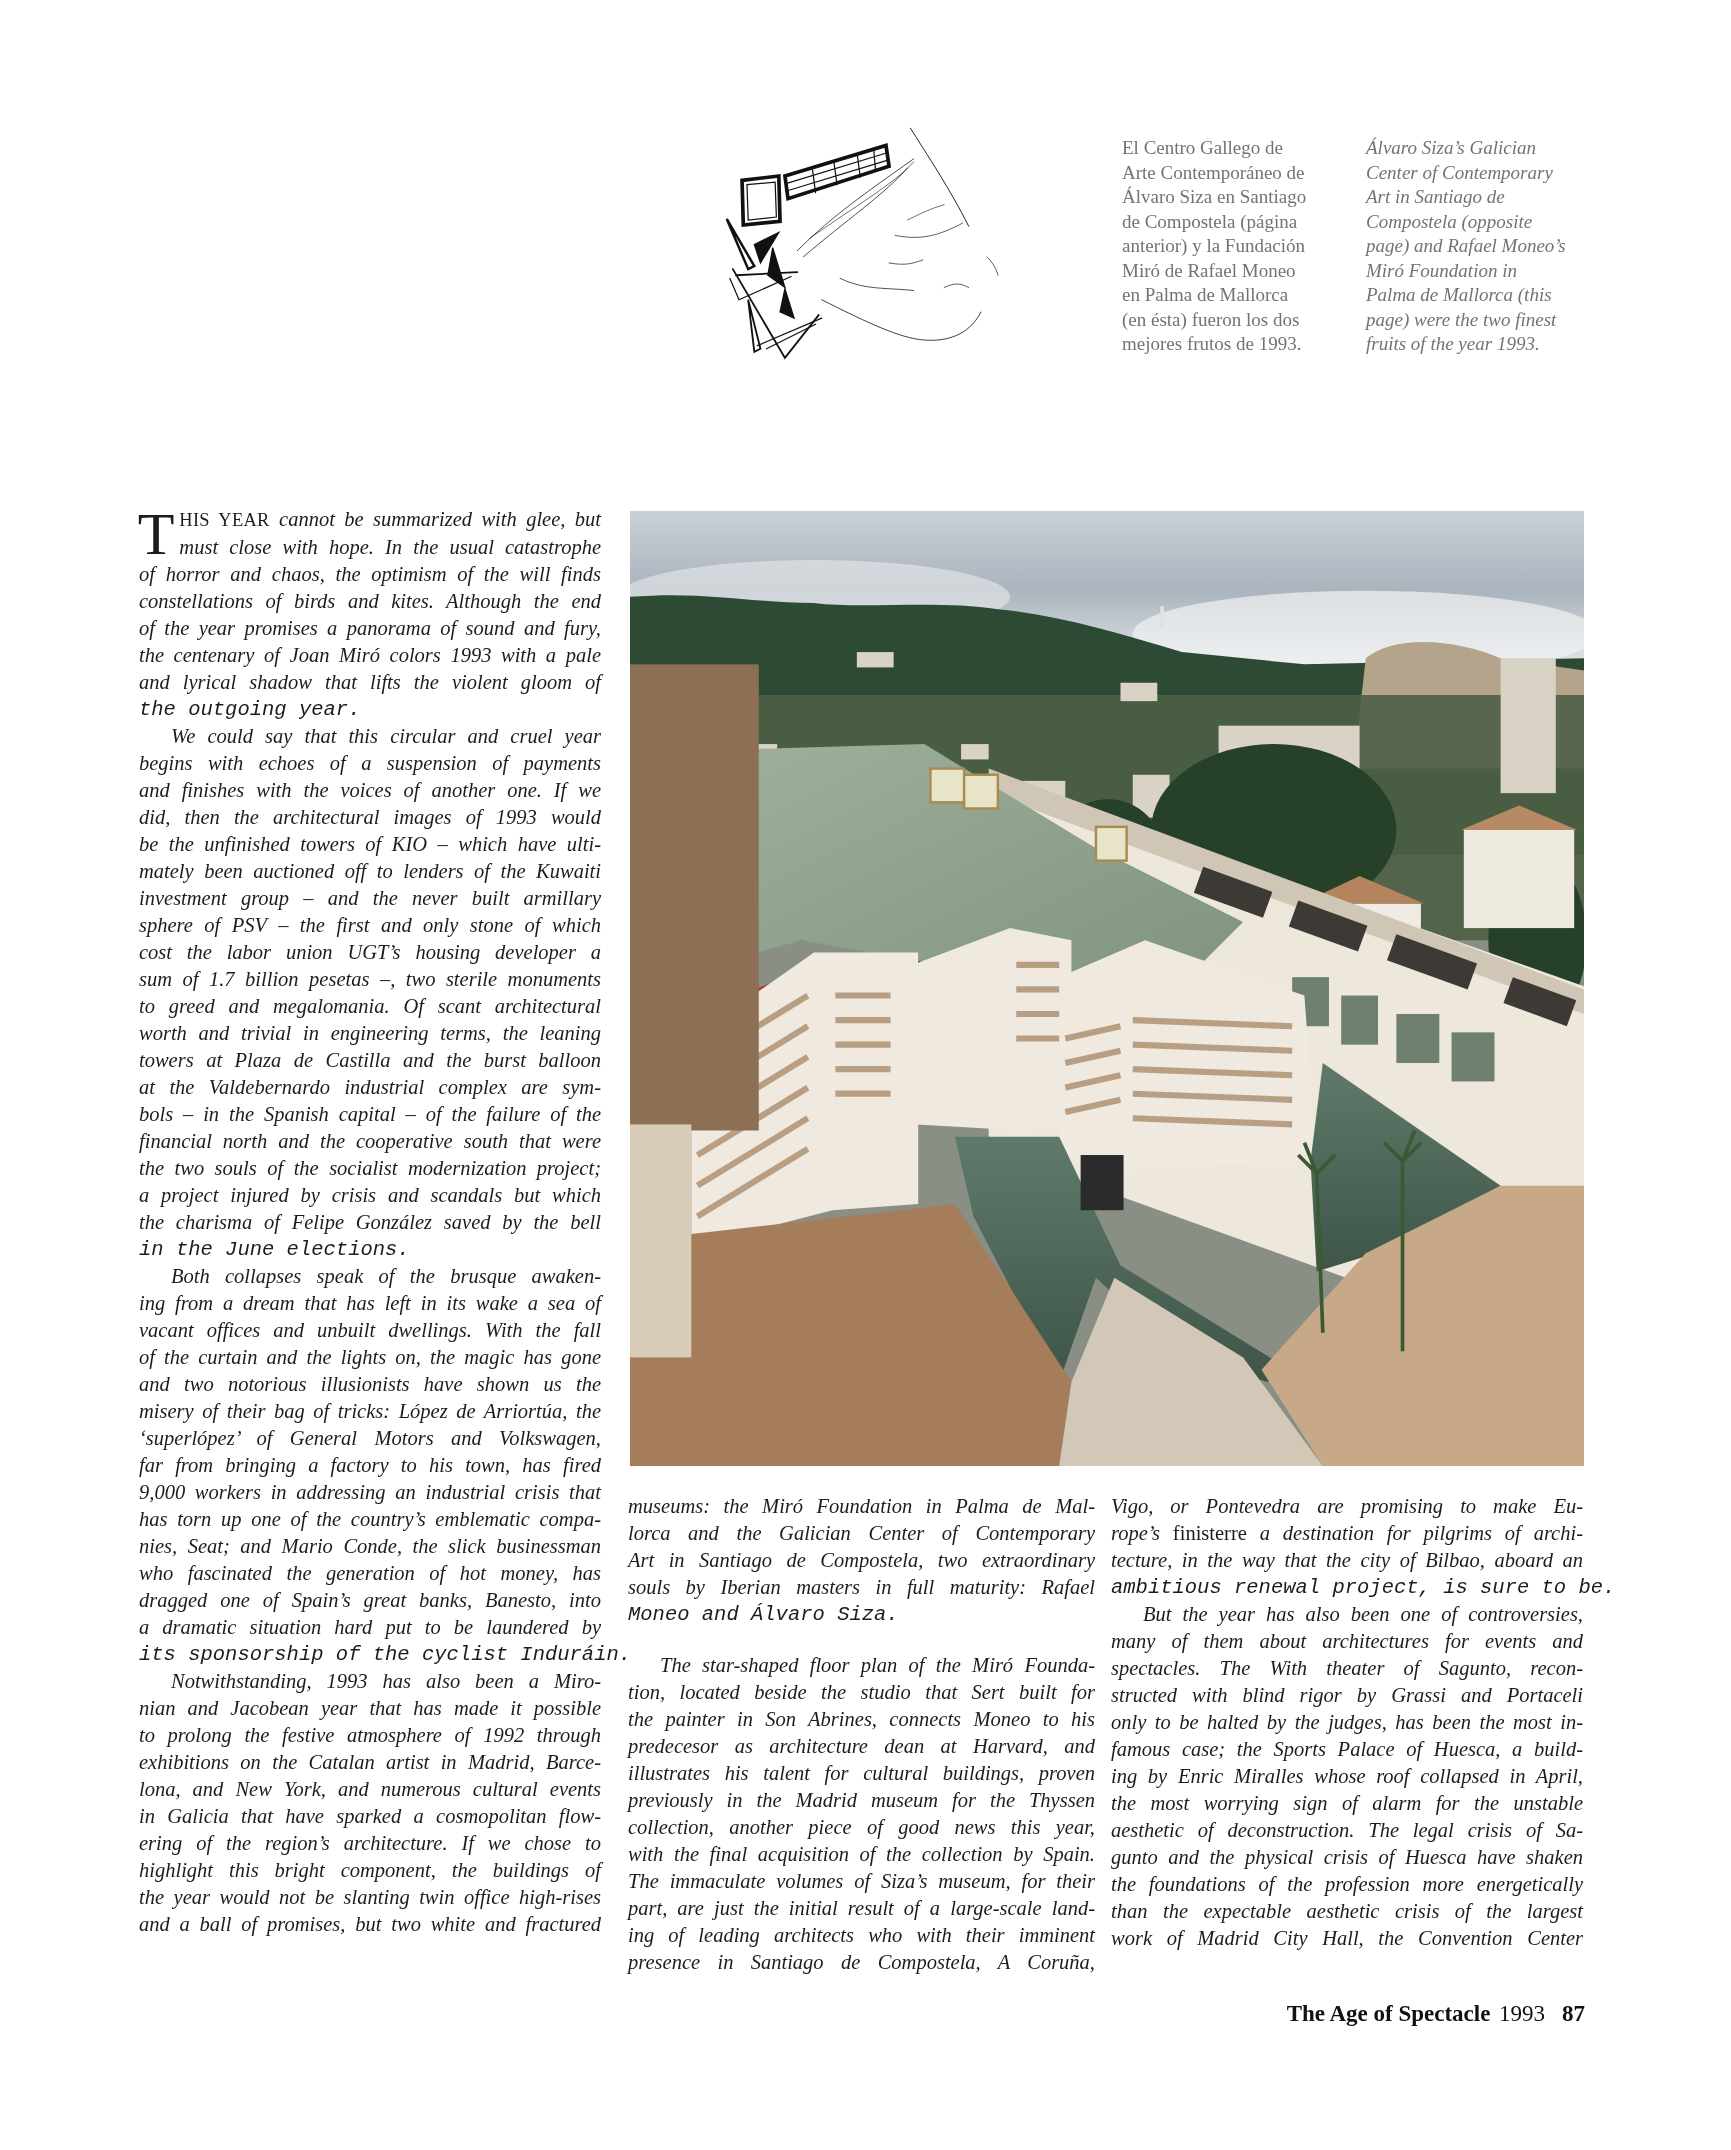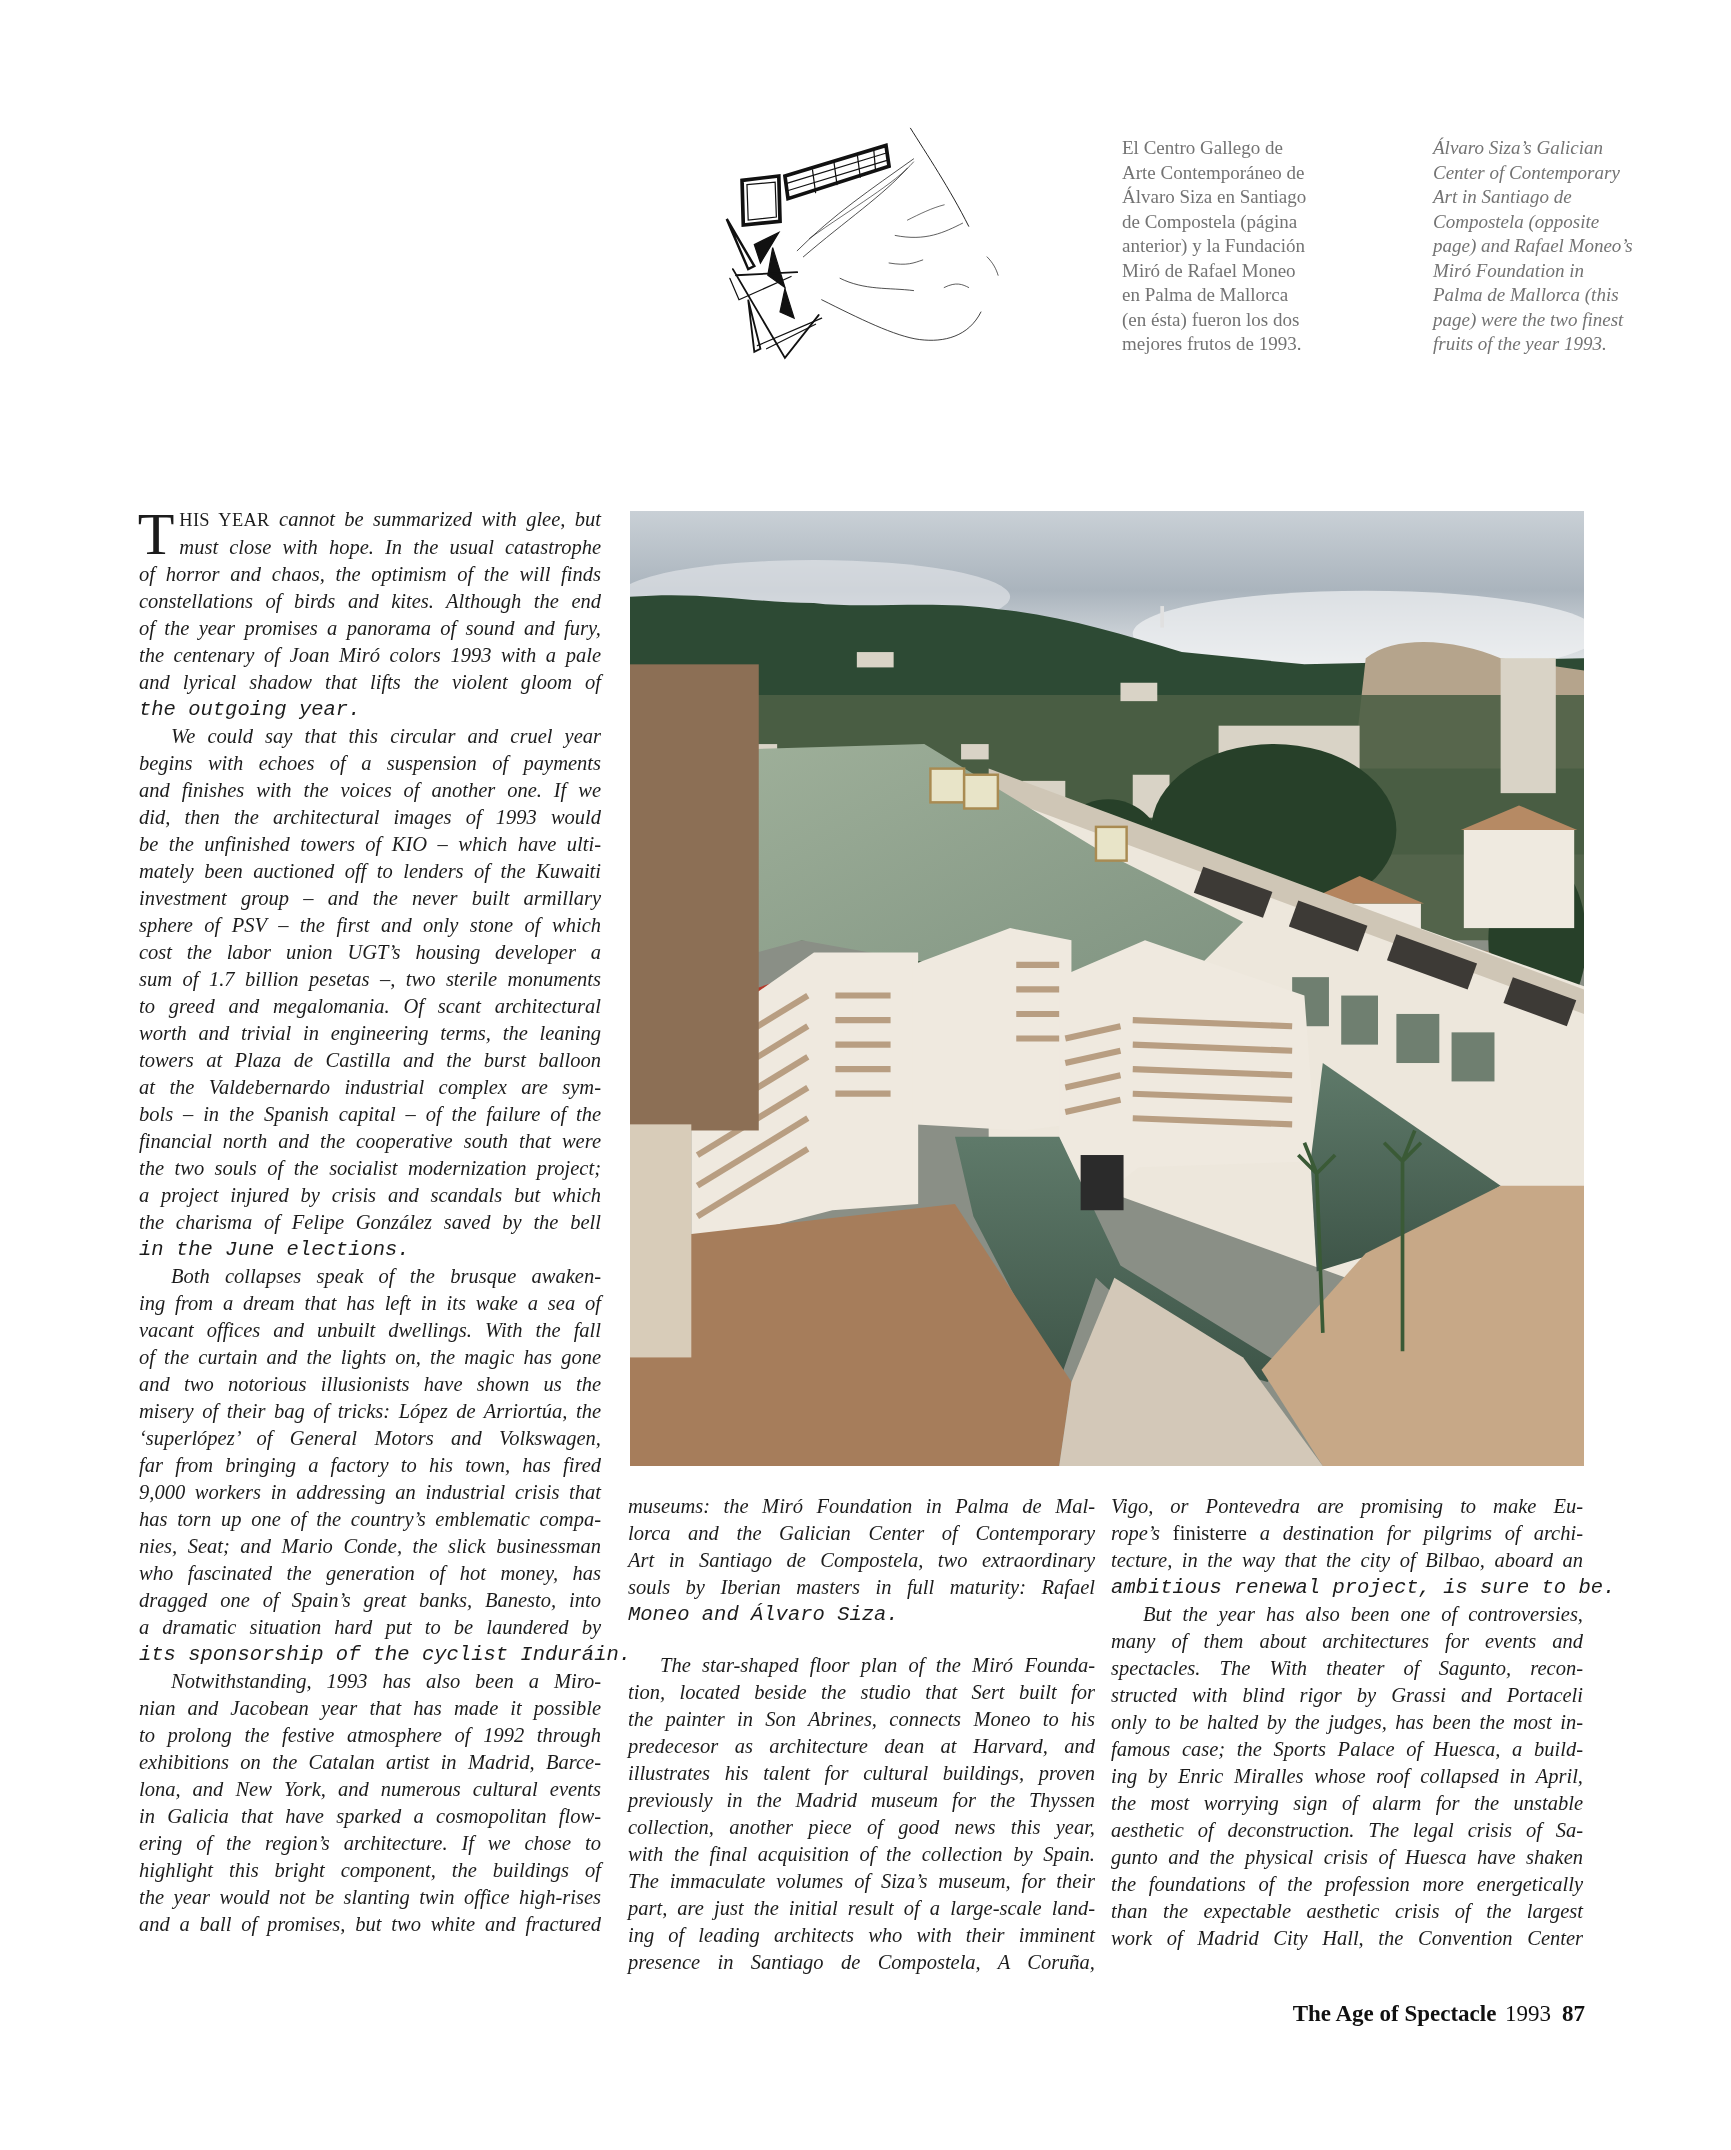--- a/index.html
+++ b/index.html
@@ -4,21 +4,21 @@
 <style>
   html, body { margin: 0; padding: 0; background: #ffffff; }
   body { width: 1732px; height: 2151px; position: relative; overflow: hidden; color: #1a1a1a; }
 
   
   #sketch { position: absolute; left: 711px; top: 116px; width: 399px; height: 245px; }
 
   
   .caption { position: absolute; top: 136px; font-family: "Liberation Serif", serif; font-size: 19px; line-height: 24.5px; color: #737373; }
   #caption-es { left: 1122px; width: 245px; }
-  #caption-en { left: 1433px; width: 245px; font-style: italic; }
+  #caption-en { left: 1366px; width: 245px; font-style: italic; }
   .caption span { display: block; white-space: nowrap; }
 
   
   #photo { position: absolute; left: 630px; top: 511px; width: 954px; height: 955px; overflow: hidden; background: #8a8f86; }
   #photo svg { width: 100%; height: 100%; display: block; }
 
   
   .col { position: absolute; font-family: "Liberation Serif", serif; font-style: italic; font-size: 20.5px; line-height: 27px; color: #1c1c1c; text-align: justify; hyphens: manual; }
   #col1 { left: 139px; top: 506px; width: 462px; }
   #col2 { left: 628px; top: 1493px; width: 467px; }
@@ -27,21 +27,21 @@
   .col .line { display: block; text-align: justify; text-align-last: justify; white-space: nowrap; }
   .col .line.last { text-align-last: left; font-family: Liberation Mono, monospace; }
   .dropcap { float: left; font-style: normal; font-size: 60px; line-height: 49px; margin: 3.7px 4.9px 0 -1.2px; height: 49px; }
   .smallcaps { font-style: normal; font-size: 18.4px; letter-spacing: 0.3px; }
   .roman { font-style: normal; }
 
   
   #footer { position: absolute; right: 147px; top: 2001px; font-family: "Liberation Serif", serif; font-size: 23px; color: #111; white-space: nowrap; }
   #footer .title { font-weight: bold; }
   #footer .year { margin-left: 8.6px; }
-  #footer .page { font-weight: bold; margin-left: 11px; }
+  #footer .page { font-weight: bold; margin-left: 17px; }
 </style>
 </head>
 <body>
 
 <div id="sketch">
   <svg viewBox="0 0 650 400" width="399" height="245">
     <g fill="none" stroke="#111" stroke-linecap="round">
 
       <path d="M120 98 L285 48 L290 82 L125 135 Z" stroke-width="6"></path>
       <path d="M123 110 L287 60 M124 122 L288 72" stroke-width="2"></path>

